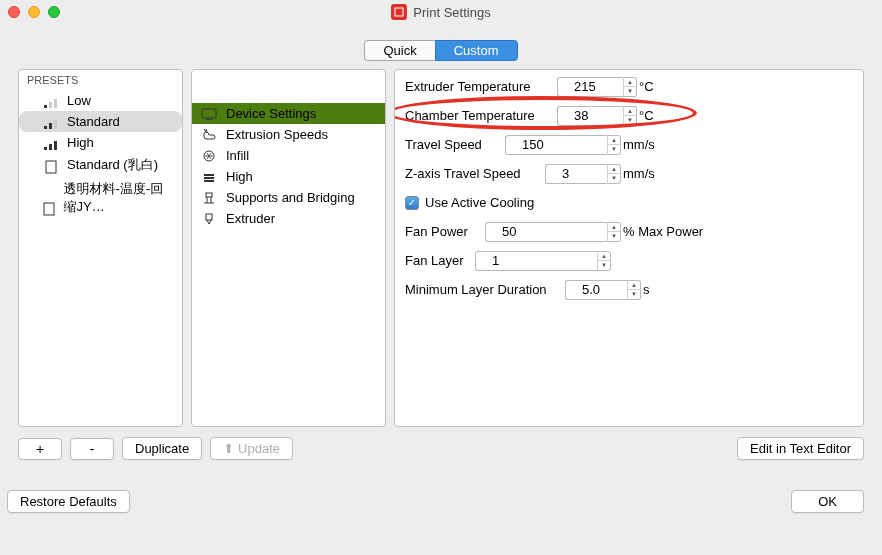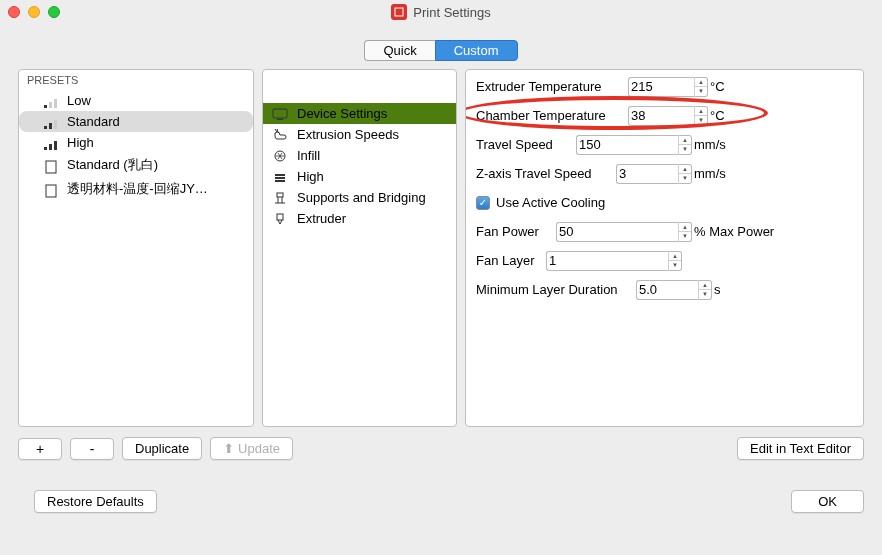--- a/index.html
+++ b/index.html
@@ -17,56 +17,56 @@
 
 .segmented { display: flex; justify-content: center; margin-top: 16px; }
 .seg { border: 1px solid #a5a5a5; padding: 2px 18px; background: #fafafa; font-size: 13px; cursor: default; }
 .seg:first-child { border-radius: 4px 0 0 4px; border-right: none; }
 .seg:last-child { border-radius: 0 4px 4px 0; }
 .seg.active { background: #3b8fe0; color: #fff; border-color: #2d72c4; }
 
 .panels { display: flex; gap: 8px; padding: 8px 18px 0 18px; }
 
 .panel { background: #fff; border: 1px solid #bfbfbf; border-radius: 4px; overflow: hidden; }
-.presets-panel { width: 236px; height: 358px; }
+.presets-panel { width: 165px; height: 358px; }
 .categories-panel { width: 195px; height: 358px; }
 .settings-panel { flex: 1; height: 358px; }
 
 .presets-header { font-size: 11px; color: #555; padding: 4px 8px; }
 .preset-rows { }
 .preset-row { display: flex; align-items: flex-end; gap: 8px; padding: 3px 8px 3px 24px; }
 .preset-row.selected { background: #dcdcdc; border-radius: 8px; }
 .preset-icon { width: 16px; display: flex; justify-content: center; }
 
 .cat-row { display: flex; align-items: center; gap: 8px; padding: 3px 8px 3px 8px; }
 .cat-row.selected { background: #4d7c0f; margin-top: 33px; }
 .cat-icon { width: 18px; display: flex; justify-content: center; color: #3a3a3a; }
 
 .settings-body { padding: 2px 0; position: relative; }
 .field-row { display: flex; align-items: center; padding: 3px 10px; height: 29px;}
 .field-label { width: 152px; text-align: left; }
-.field-input { width: 102px; height: 20px; border: 1px solid #b8b8b8; border-right: none; padding: 0 2px; font-size: 13px; background: #fff; border-radius: 3px 0 0 3px; }
+.field-input { width: 102px; height: 20px; border: 1px solid #b8b8b8; border-right: none; padding: 0 16px; font-size: 13px; background: #fff; border-radius: 3px 0 0 3px; }
 .field-input.short { width: 66px; }
 .spinner { width: 14px; height: 20px; border: 1px solid #b8b8b8; border-left: 1px solid #d0d0d0; display: flex; flex-direction: column; background: #fff; border-radius: 0 3px 3px 0; }
 .spinner div { flex:1; display:flex; align-items:center; justify-content:center; font-size:6px; color:#555; }
 .spinner div:first-child { border-bottom: 1px solid #d0d0d0; }
 .unit { margin-left: 2px; }
 
 .checkbox-row { display: flex; align-items: center; padding: 3px 10px 3px 10px; height: 29px; }
 .chk { width: 14px; height: 14px; border: 1px solid #888; border-radius: 3px; background: linear-gradient(#5aa8ec,#2d7cd0); display:flex; align-items:center; justify-content:center; color:#fff; font-size:10px; margin-right: 6px;}
 
 .highlight-ellipse { position: absolute; border: 4px solid #e43125; border-radius: 50%; pointer-events: none; }
 
 .footer-row1 { display: flex; padding: 10px 18px 0 18px; align-items: center; gap: 8px; }
 .btn { background: #fff; border: 1px solid #bcbcbc; border-radius: 4px; padding: 3px 12px; font-size: 13px; box-shadow: 0 1px 0 rgba(0,0,0,0.05); cursor: default; }
 .btn.small { padding: 2px 10px; font-size: 14px; width: 44px; text-align: center; }
 .btn.disabled { color: #b0b0b0; }
 .spacer { flex: 1; }
 
-.footer-row2 { display: flex; padding: 30px 18px 0 34px; align-items: center; }
+.footer-row2 { display: flex; padding: 30px 18px 0 7px; align-items: center; }
 </style>
 </head>
 <body>
 
 <div class="titlebar">
   <div class="traffic">
     <div class="tl red"></div>
     <div class="tl yellow"></div>
     <div class="tl green"></div>
   </div>

